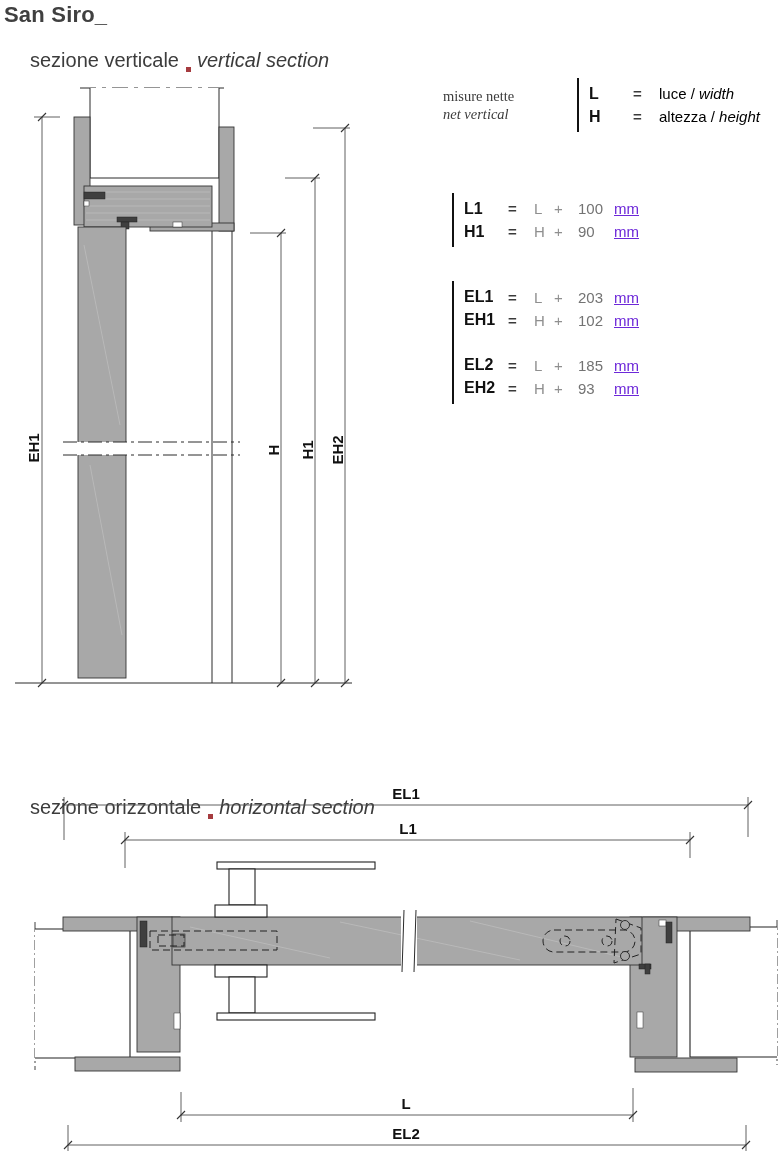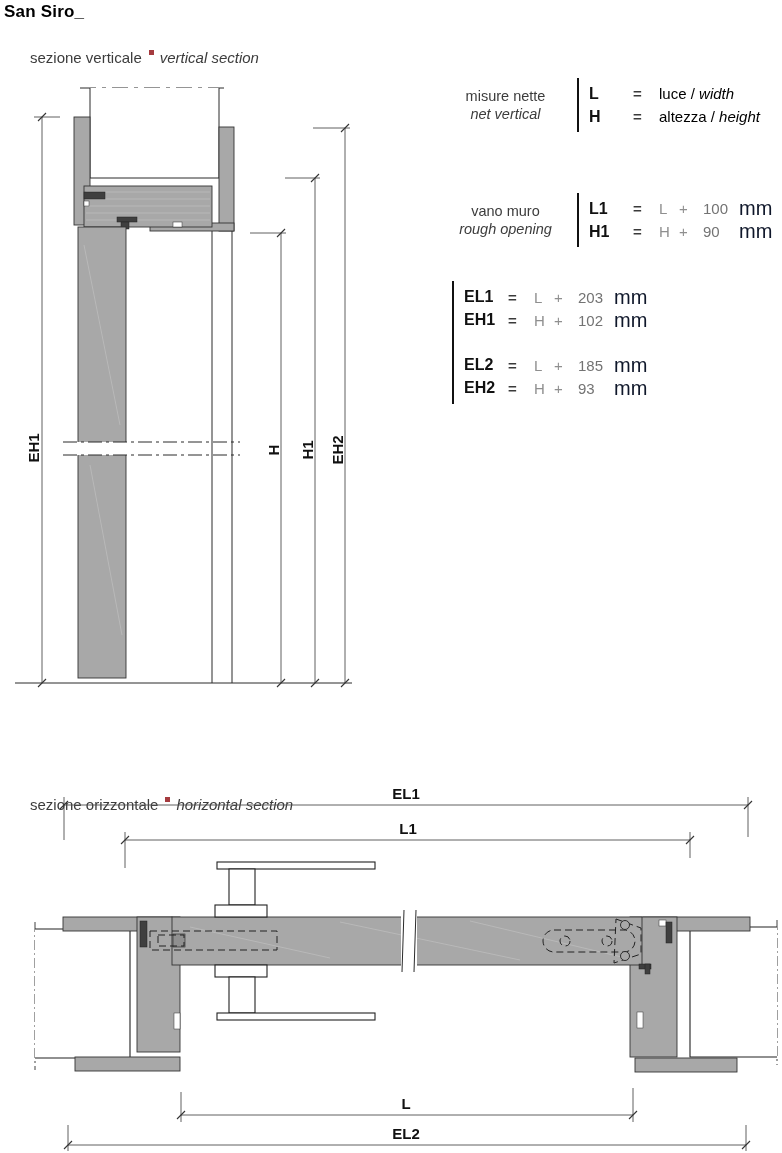--- a/index.html
+++ b/index.html
@@ -2,43 +2,43 @@
 <html><head>
 <meta charset="utf-8">
 <style>
   html,body { margin:0; padding:0; background:#fff; }
   .page {
     position:relative; width:782px; height:1153px; background:#ffffff;
     font-family:"Liberation Sans", sans-serif; overflow:hidden;
   }
   .title {
     position:absolute; left:4px; top:2px; margin:0;
-    font-size:17px; font-weight:bold; color:#000000; letter-spacing:.2px;
+    font-size:22px; font-weight:bold; color:#404040; letter-spacing:.2px;
   }
   .sec-label {
-    position:absolute; left:30px; display:flex; align-items:flex-start;
-    font-size:15px; color:#3c3c3c;
+    position:absolute; left:30px; display:flex; align-items:flex-end;
+    font-size:20px; color:#3c3c3c;
   }
   .sl-en { font-style:italic; }
   .sl-dot { width:5px; height:5px; background:#a53b3f; display:inline-block; margin:1px 6px 0 7px; }
 
   
   .lg { position:absolute; left:443px; display:flex; align-items:stretch; }
-  .lg-label { width:125px; text-align:center; display:flex; flex-direction:column; justify-content:center; font-size:14.5px; color:#3c3c3c; line-height:18px; }
+  .lg-label { width:125px; text-align:left; display:flex; flex-direction:column; justify-content:center; font-size:14.5px; color:#3c3c3c; line-height:18px;font-family:Liberation Serif, serif; }
   .lg-label .en { font-style:italic; }
   .lg-bar { width:2px; background:#111; margin:0 10px 0 9px; }
   .lg-rows { display:flex; flex-direction:column; justify-content:center; }
   .frow { height:23px; display:flex; align-items:center; }
   .frow-gap { height:22px; }
   .sym { width:44px; font-weight:bold; font-size:16px; color:#111; }
   .eq  { width:26px; font-weight:bold; font-size:15px; color:#3a3a3a; text-align:left; }
   .e-base { width:20px; font-size:15px; color:#8f8f8f; }
   .e-plus { width:24px; font-size:15px; color:#8f8f8f; }
   .e-val  { width:36px; font-size:15px; color:#737373; }
-  .e-unit { font-size:20px; color:#0f172a; }
+  .e-unit { font-size:15px; color:#6d28d9;text-decoration:underline; }
   .etext { font-size:15px; color:#000000; }
   .etext .ital { font-style:italic; }
 
   
   svg { position:absolute; }
   .outl   { stroke:#2b2b2b; stroke-width:1;   fill:none; }
   .fillg  { fill:#a8a8a8; stroke:#333; stroke-width:.9; }
   .fillw  { fill:#ffffff; stroke:#222; stroke-width:1.1; }
   .dark   { fill:#3f3f3f; stroke:#222; stroke-width:.5; }
   .tex    { stroke:#bcbcbc; stroke-width:.8; }
@@ -157,24 +157,20 @@
       </div>
       <div class="frow">
         <span class="sym">H</span>
         <span class="eq">=</span>
         <span class="etext"><span>altezza</span> <span>/</span> <span class="ital">height</span></span>
       </div>
     </div>
   </div>
 
   <div class="lg" style="top:193px">
-    <div class="lg-label">
-      <div>vano muro</div>
-      <div class="en">rough opening</div>
-    </div>
     <div class="lg-bar" style="height:54px"></div>
     <div class="lg-rows">
       <div class="frow">
         <span class="sym">L1</span>
         <span class="eq">=</span>
         <span class="e-base">L</span>
         <span class="e-plus">+</span>
         <span class="e-val">100</span>
         <span class="e-unit">mm</span>
       </div>

